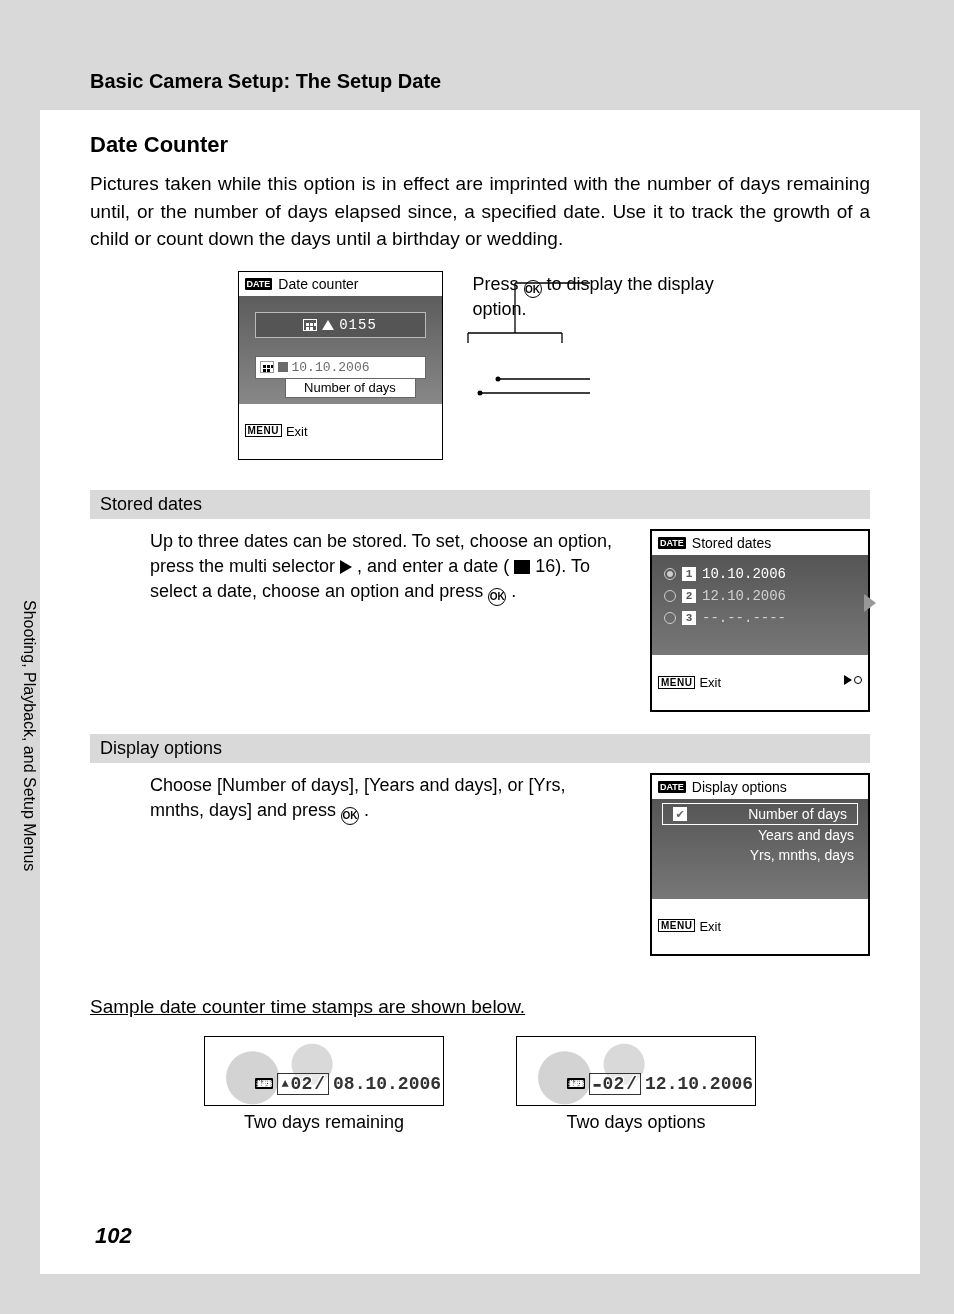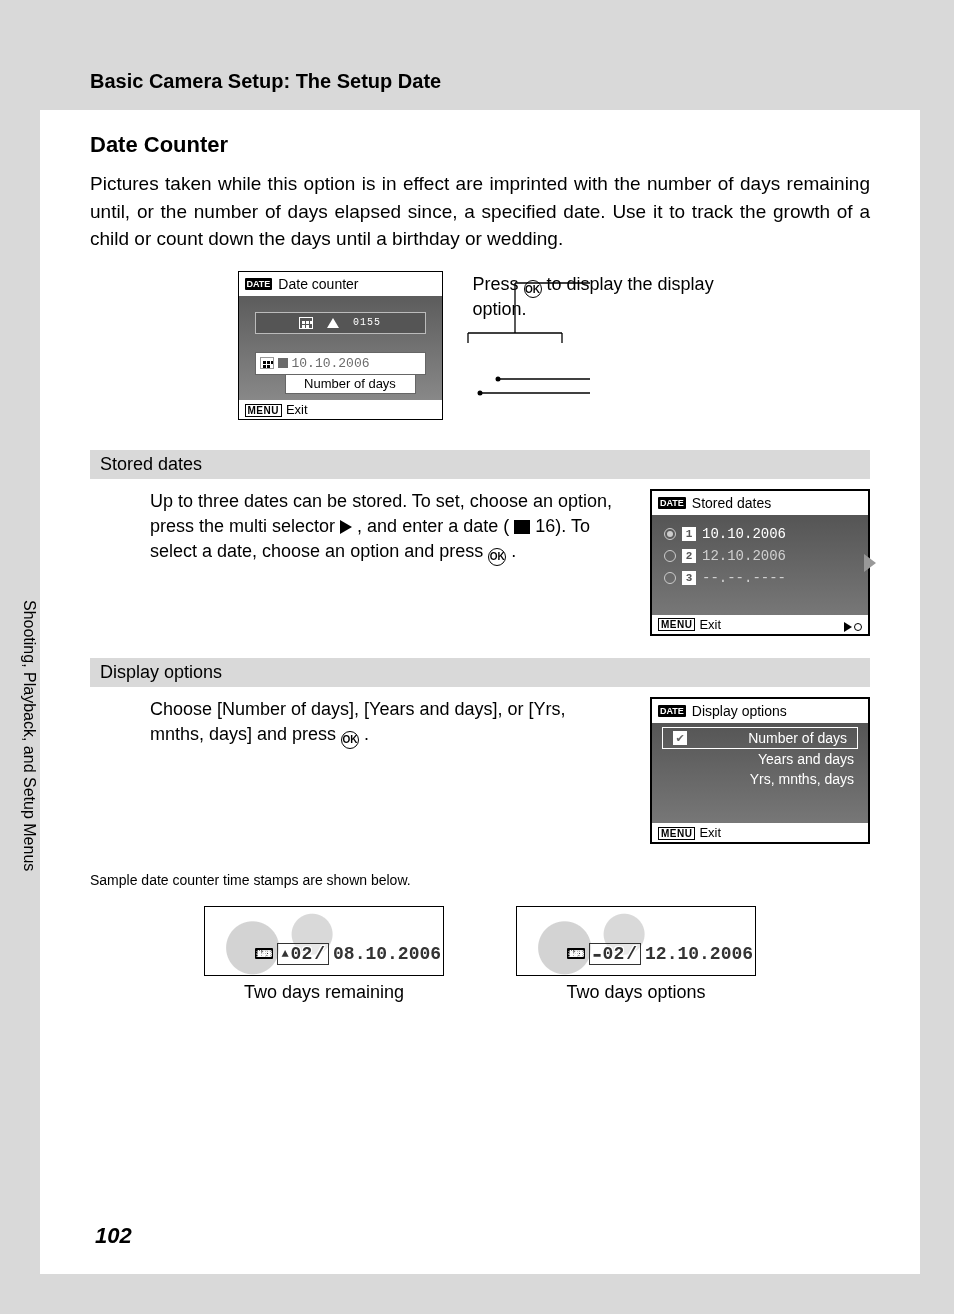--- a/index.html
+++ b/index.html
@@ -77,25 +77,25 @@
     padding: 12px 6px 6px 6px;
     min-height: 100px;
     position: relative;
   }
   .lcd-row {
     background: #6b6b6b;
     color: #fff;
     margin: 4px 10px;
     padding: 4px 6px;
     font-family: 'Courier New', monospace;
-    font-size: 10px;
+    font-size: 14px;
     letter-spacing: 1px;
     display: flex;
     align-items: center;
-    gap: 14px;
+    gap: 5px;
   }
   .lcd-row.highlight {
     background: #555;
     border: 1px solid #bbb;
   }
   .lcd-date-row {
     background: #fff;
     color: #6b6b6b;
     margin: 18px 10px 0 10px;
     padding: 3px 4px;
@@ -114,22 +114,22 @@
     padding: 1px 4px 2px 4px;
     font-size: 13px;
     text-align: center;
     border-left: 1px solid #666;
     border-right: 1px solid #666;
     border-bottom: 1px solid #666;
     position: relative;
   }
   .menu-exit {
     display: flex;
-    align-items: flex-end;
-    padding: 2px 6px;
+    align-items: flex-start;
+    padding: 20px 6px;
     gap: 4px;
     font-size: 13px;
     background: #fff;
   }
   .menu-chip {
     border: 1px solid #000;
     font-size: 10px;
     font-weight: bold;
     padding: 0 2px;
     letter-spacing: 0.5px;
@@ -281,22 +281,23 @@
     width: 14px; height: 14px;
     background: #fff;
     color: #666;
     font-size: 11px;
     line-height: 14px;
     text-align: center;
     margin-right: 6px;
   }
   
   .samples-text {
-    font-size: 14px;
-    margin: 28px 0 18px 0;
+    font-size: 19px;
+    margin: 40px 0 18px 0;
+    text-decoration: underline;
   }
   .samples-row {
     display: flex;
     justify-content: center;
     gap: 62px;
   }
   .sample {
     display: flex;
     flex-direction: column;
     align-items: center;

